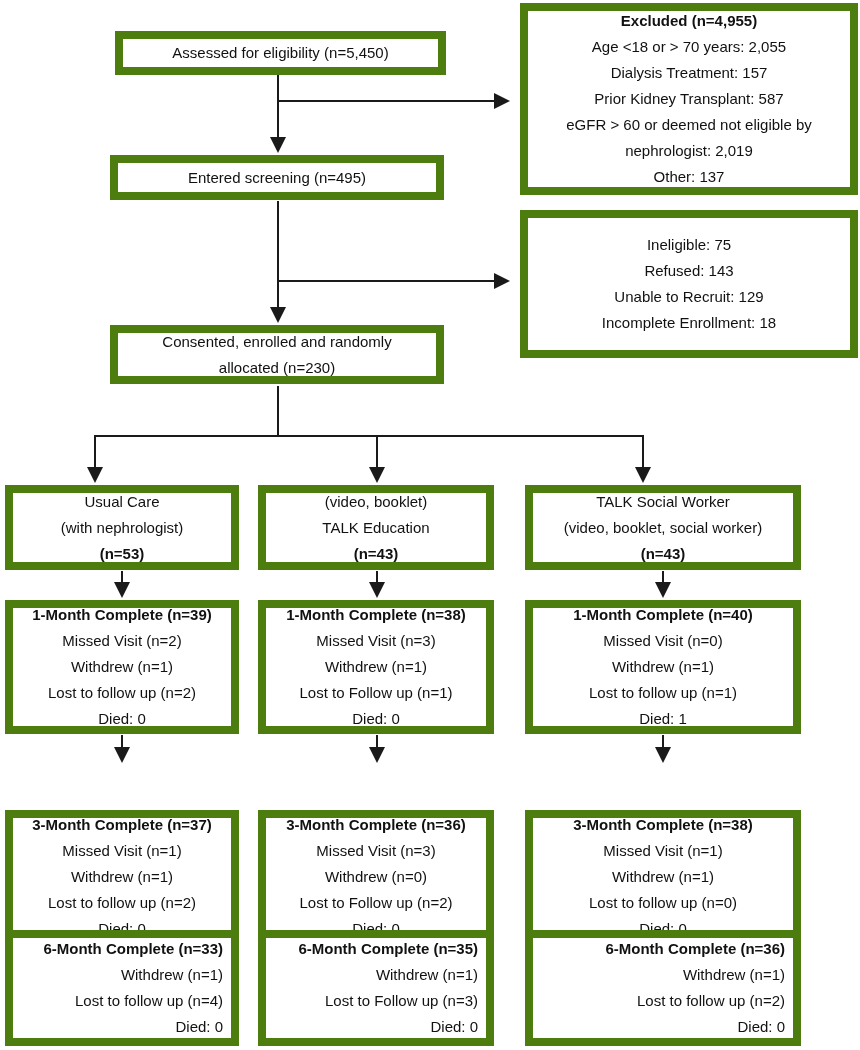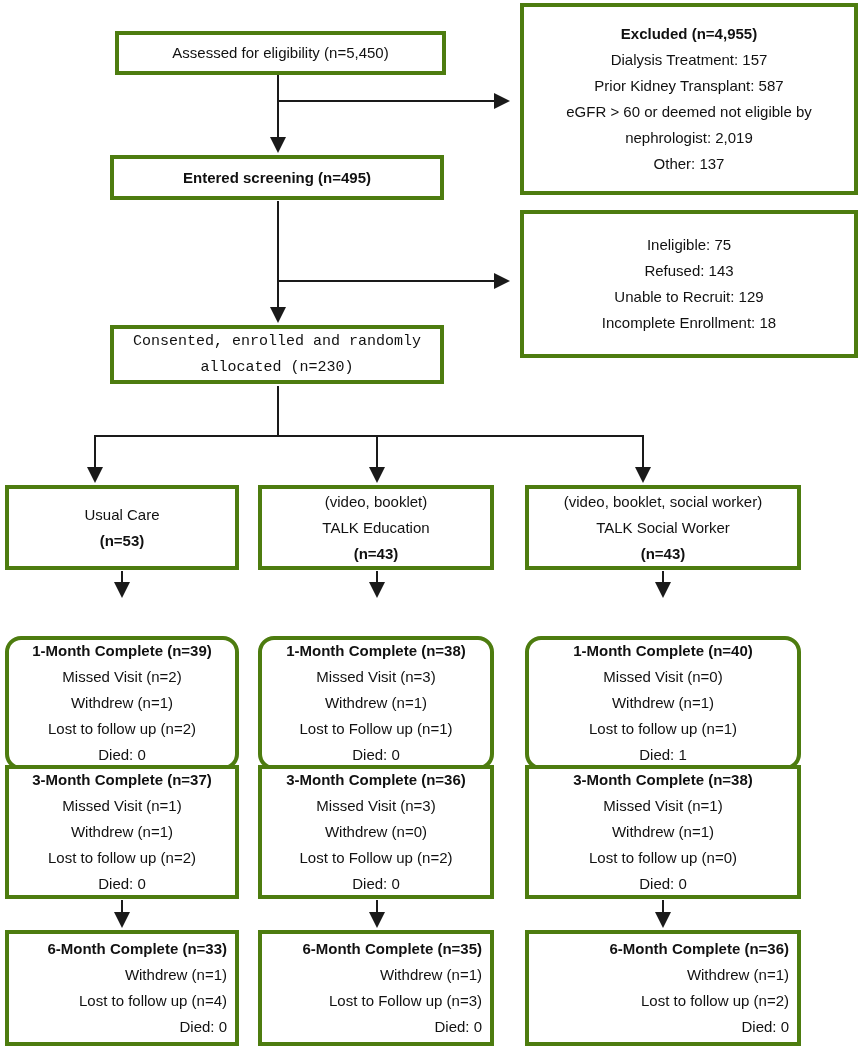--- a/index.html
+++ b/index.html
@@ -7,46 +7,46 @@
     position:relative;
     width:860px;height:1050px;
     background:#ffffff;
     font-family:"Liberation Sans", sans-serif;
     color:#111111;
   }
   svg.arrows{position:absolute;left:0;top:0;z-index:0;}
   .box{
     position:absolute;
     box-sizing:border-box;
-    border:4px solid #4d7c0f;
+    border:8px solid #4d7c0f;
     background:#ffffff;
     z-index:1;
     display:flex;
     flex-direction:column;
     justify-content:center;
     text-align:center;
     font-size:15px;
     line-height:26px;
     padding:2px 8px;
   }
   .bold{font-weight:bold;}
   
   .b-assessed{left:115px;top:31px;width:331px;height:44px;}
   .b-excl1{left:520px;top:3px;width:338px;height:192px;}
-  .b-entered{left:110px;top:155px;width:334px;height:45px;font-weight:bold;}
+  .b-entered{left:110px;top:155px;width:334px;height:45px;}
   .b-excl2{left:520px;top:210px;width:338px;height:148px;}
-  .b-consented{left:110px;top:325px;width:334px;height:59px;font-family:Liberation Mono, monospace;}
+  .b-consented{left:110px;top:325px;width:334px;height:59px;}
   
   .col1{left:5px;width:234px;}
   .col2{left:258px;width:236px;}
   .col3{left:525px;width:276px;}
   
   .row-arm{top:485px;height:85px;}
-  .row-m1{top:636px;height:134px;border-radius:16px;}
-  .row-m3{top:765px;height:134px;}
+  .row-m1{top:600px;height:134px;}
+  .row-m3{top:810px;height:134px;}
   .row-m6{top:930px;height:116px;text-align:right;}
 </style>
 </head>
 <body>
 
 <div class="canvas">
 
   <svg class="arrows" width="860" height="1050" viewBox="0 0 860 1050">
     <defs>
       <marker id="ah" markerWidth="10" markerHeight="10" refX="7" refY="4" orient="auto">
@@ -74,20 +74,21 @@
       <path d="M663,900 V926" marker-end="url(#ah)"></path>
     </g>
   </svg>
 
   <div class="box b-assessed">
     <div>Assessed for eligibility (n=5,450)</div>
   </div>
 
   <div class="box b-excl1">
     <div class="bold">Excluded (n=4,955)</div>
+    <div>Age &lt;18 or &gt; 70 years: 2,055</div>
     <div>Dialysis Treatment: 157</div>
     <div>Prior Kidney Transplant: 587</div>
     <div>eGFR &gt; 60 or deemed not eligible by nephrologist: 2,019</div>
     <div>Other: 137</div>
   </div>
 
   <div class="box b-entered">
     <div>Entered screening (n=495)</div>
   </div>
 
@@ -98,30 +99,31 @@
     <div>Incomplete Enrollment: 18</div>
   </div>
 
   <div class="box b-consented">
     <div>Consented, enrolled and randomly</div>
     <div>allocated (n=230)</div>
   </div>
 
   <div class="box col1 row-arm">
     <div>Usual Care</div>
+    <div>(with nephrologist)</div>
     <div class="bold">(n=53)</div>
   </div>
   <div class="box col2 row-arm">
     <div>(video, booklet)</div>
     <div>TALK Education</div>
     <div class="bold">(n=43)</div>
   </div>
   <div class="box col3 row-arm">
+    <div>TALK Social Worker</div>
     <div>(video, booklet, social worker)</div>
-    <div>TALK Social Worker</div>
     <div class="bold">(n=43)</div>
   </div>
 
   <div class="box col1 row-m1">
     <div class="bold">1-Month Complete (n=39)</div>
     <div>Missed Visit (n=2)</div>
     <div>Withdrew (n=1)</div>
     <div>Lost to follow up (n=2)</div>
     <div>Died: 0</div>
   </div>

